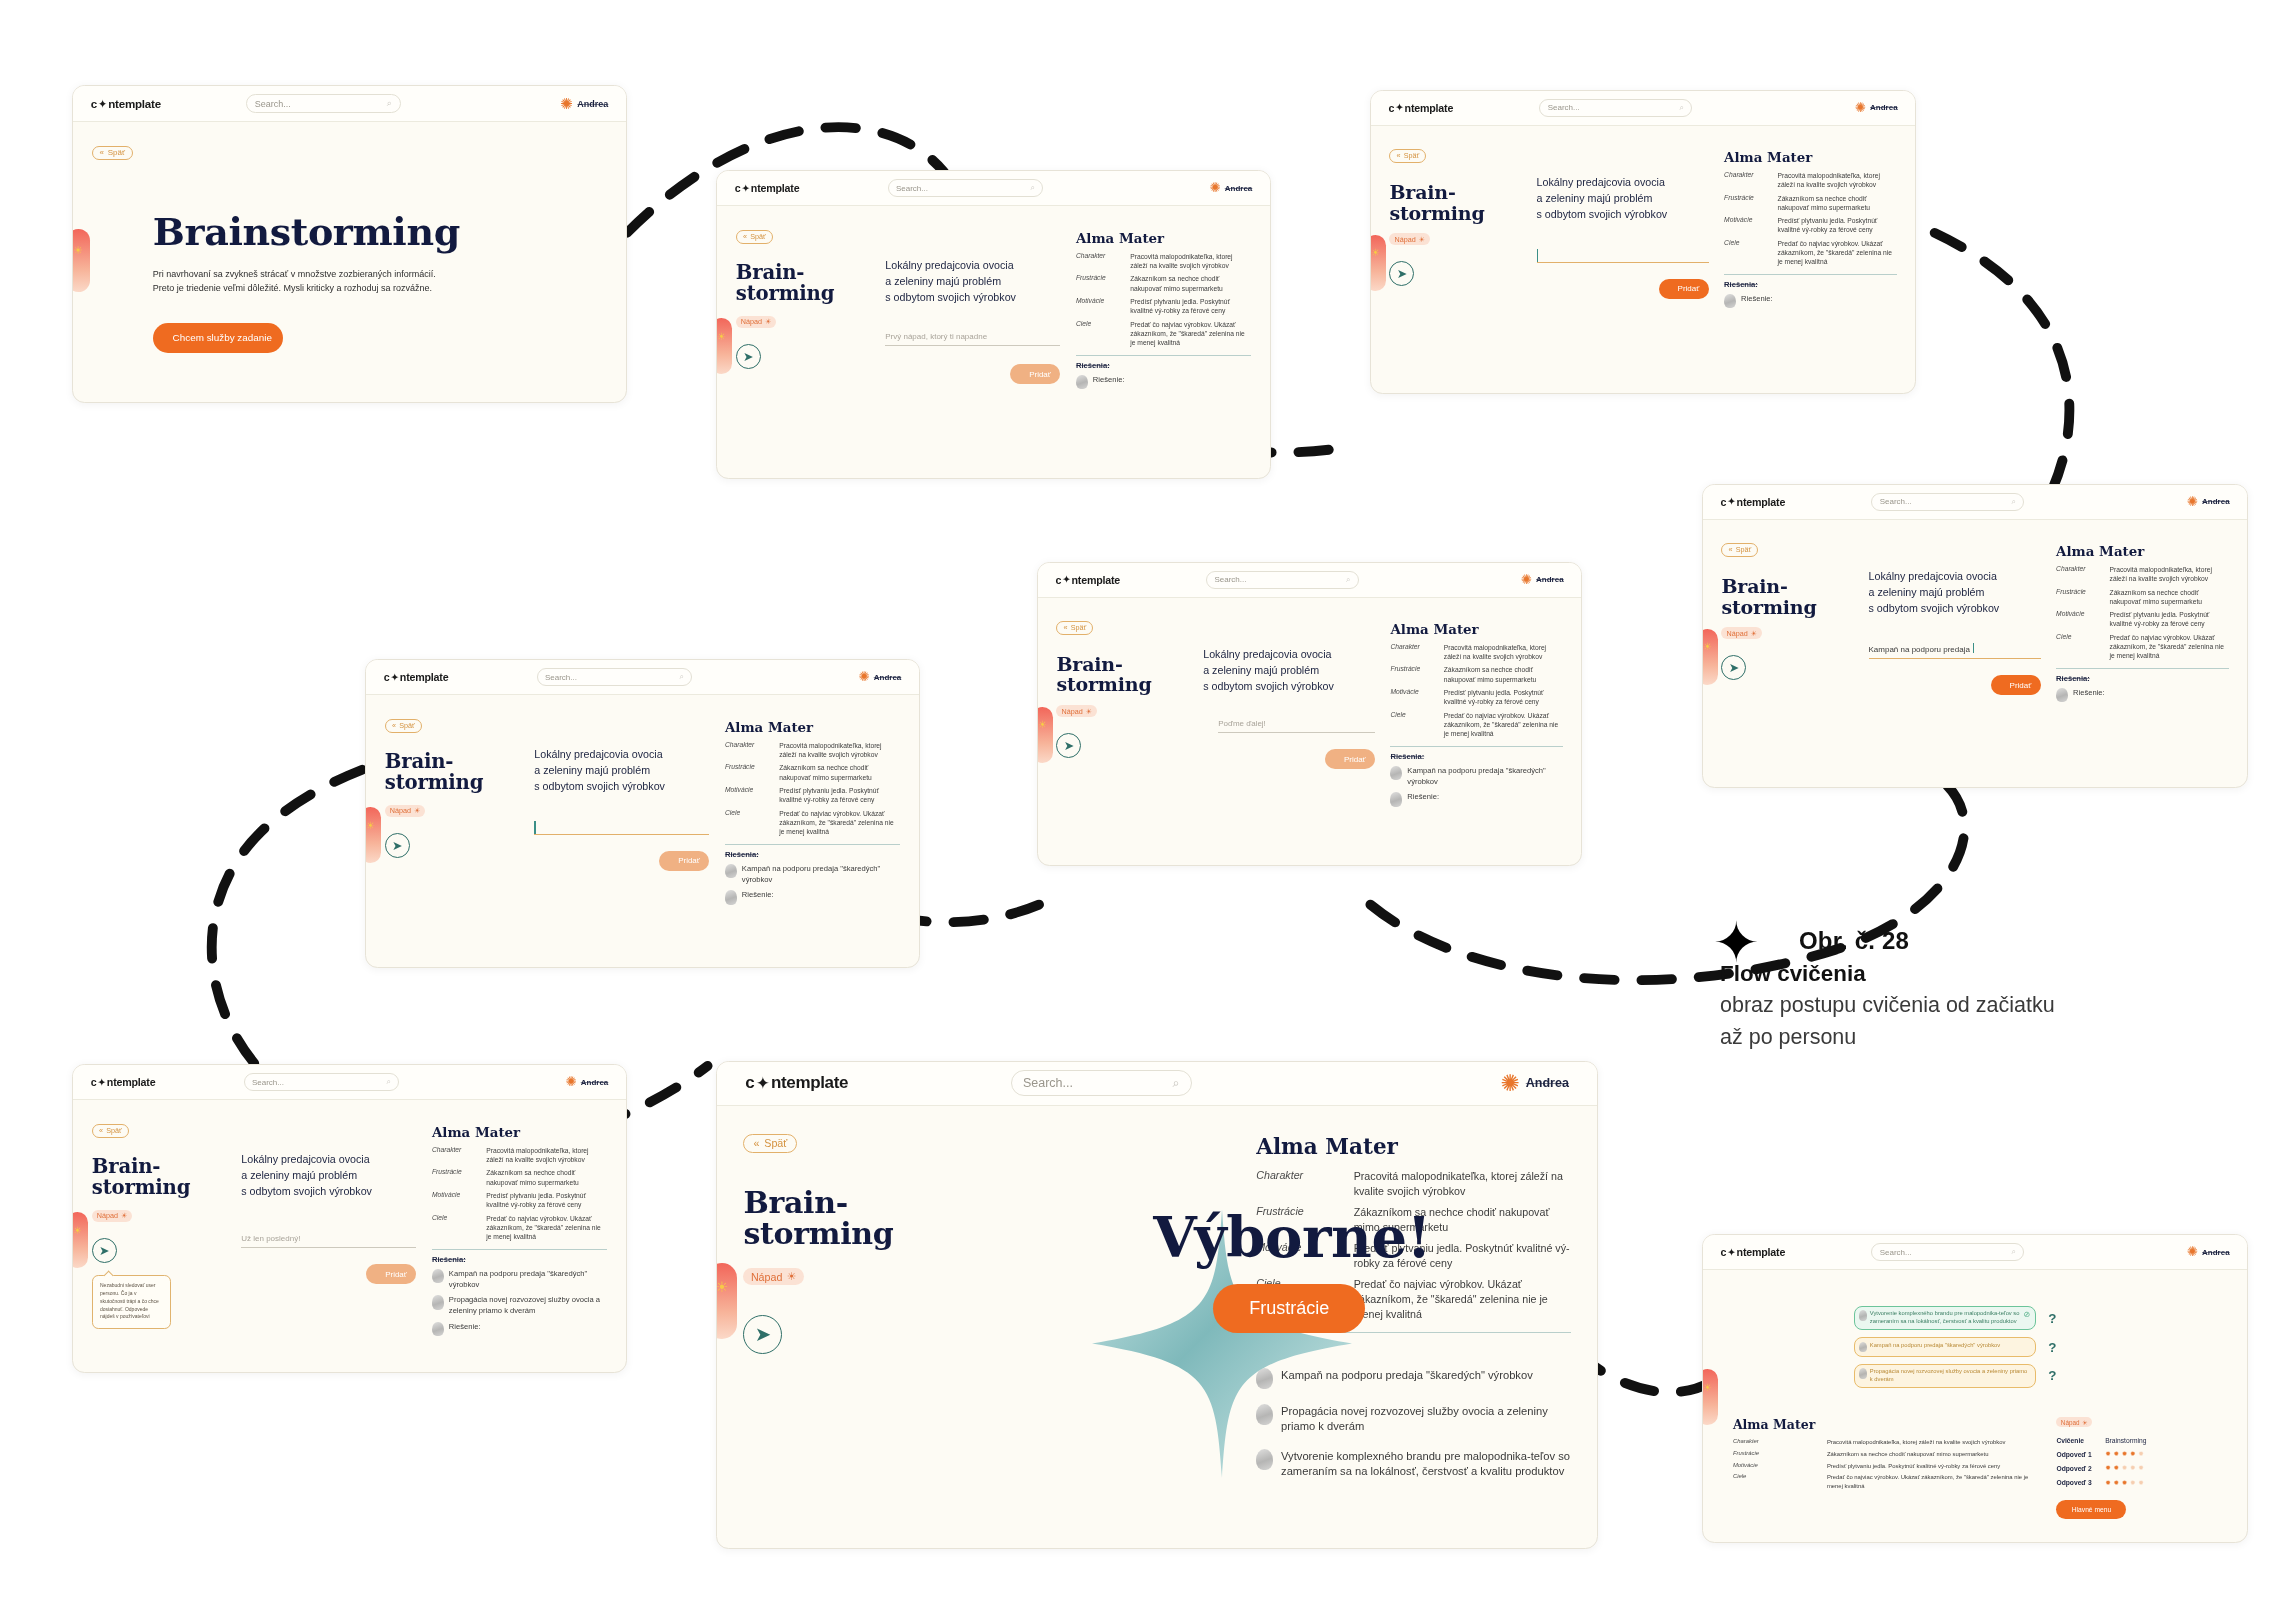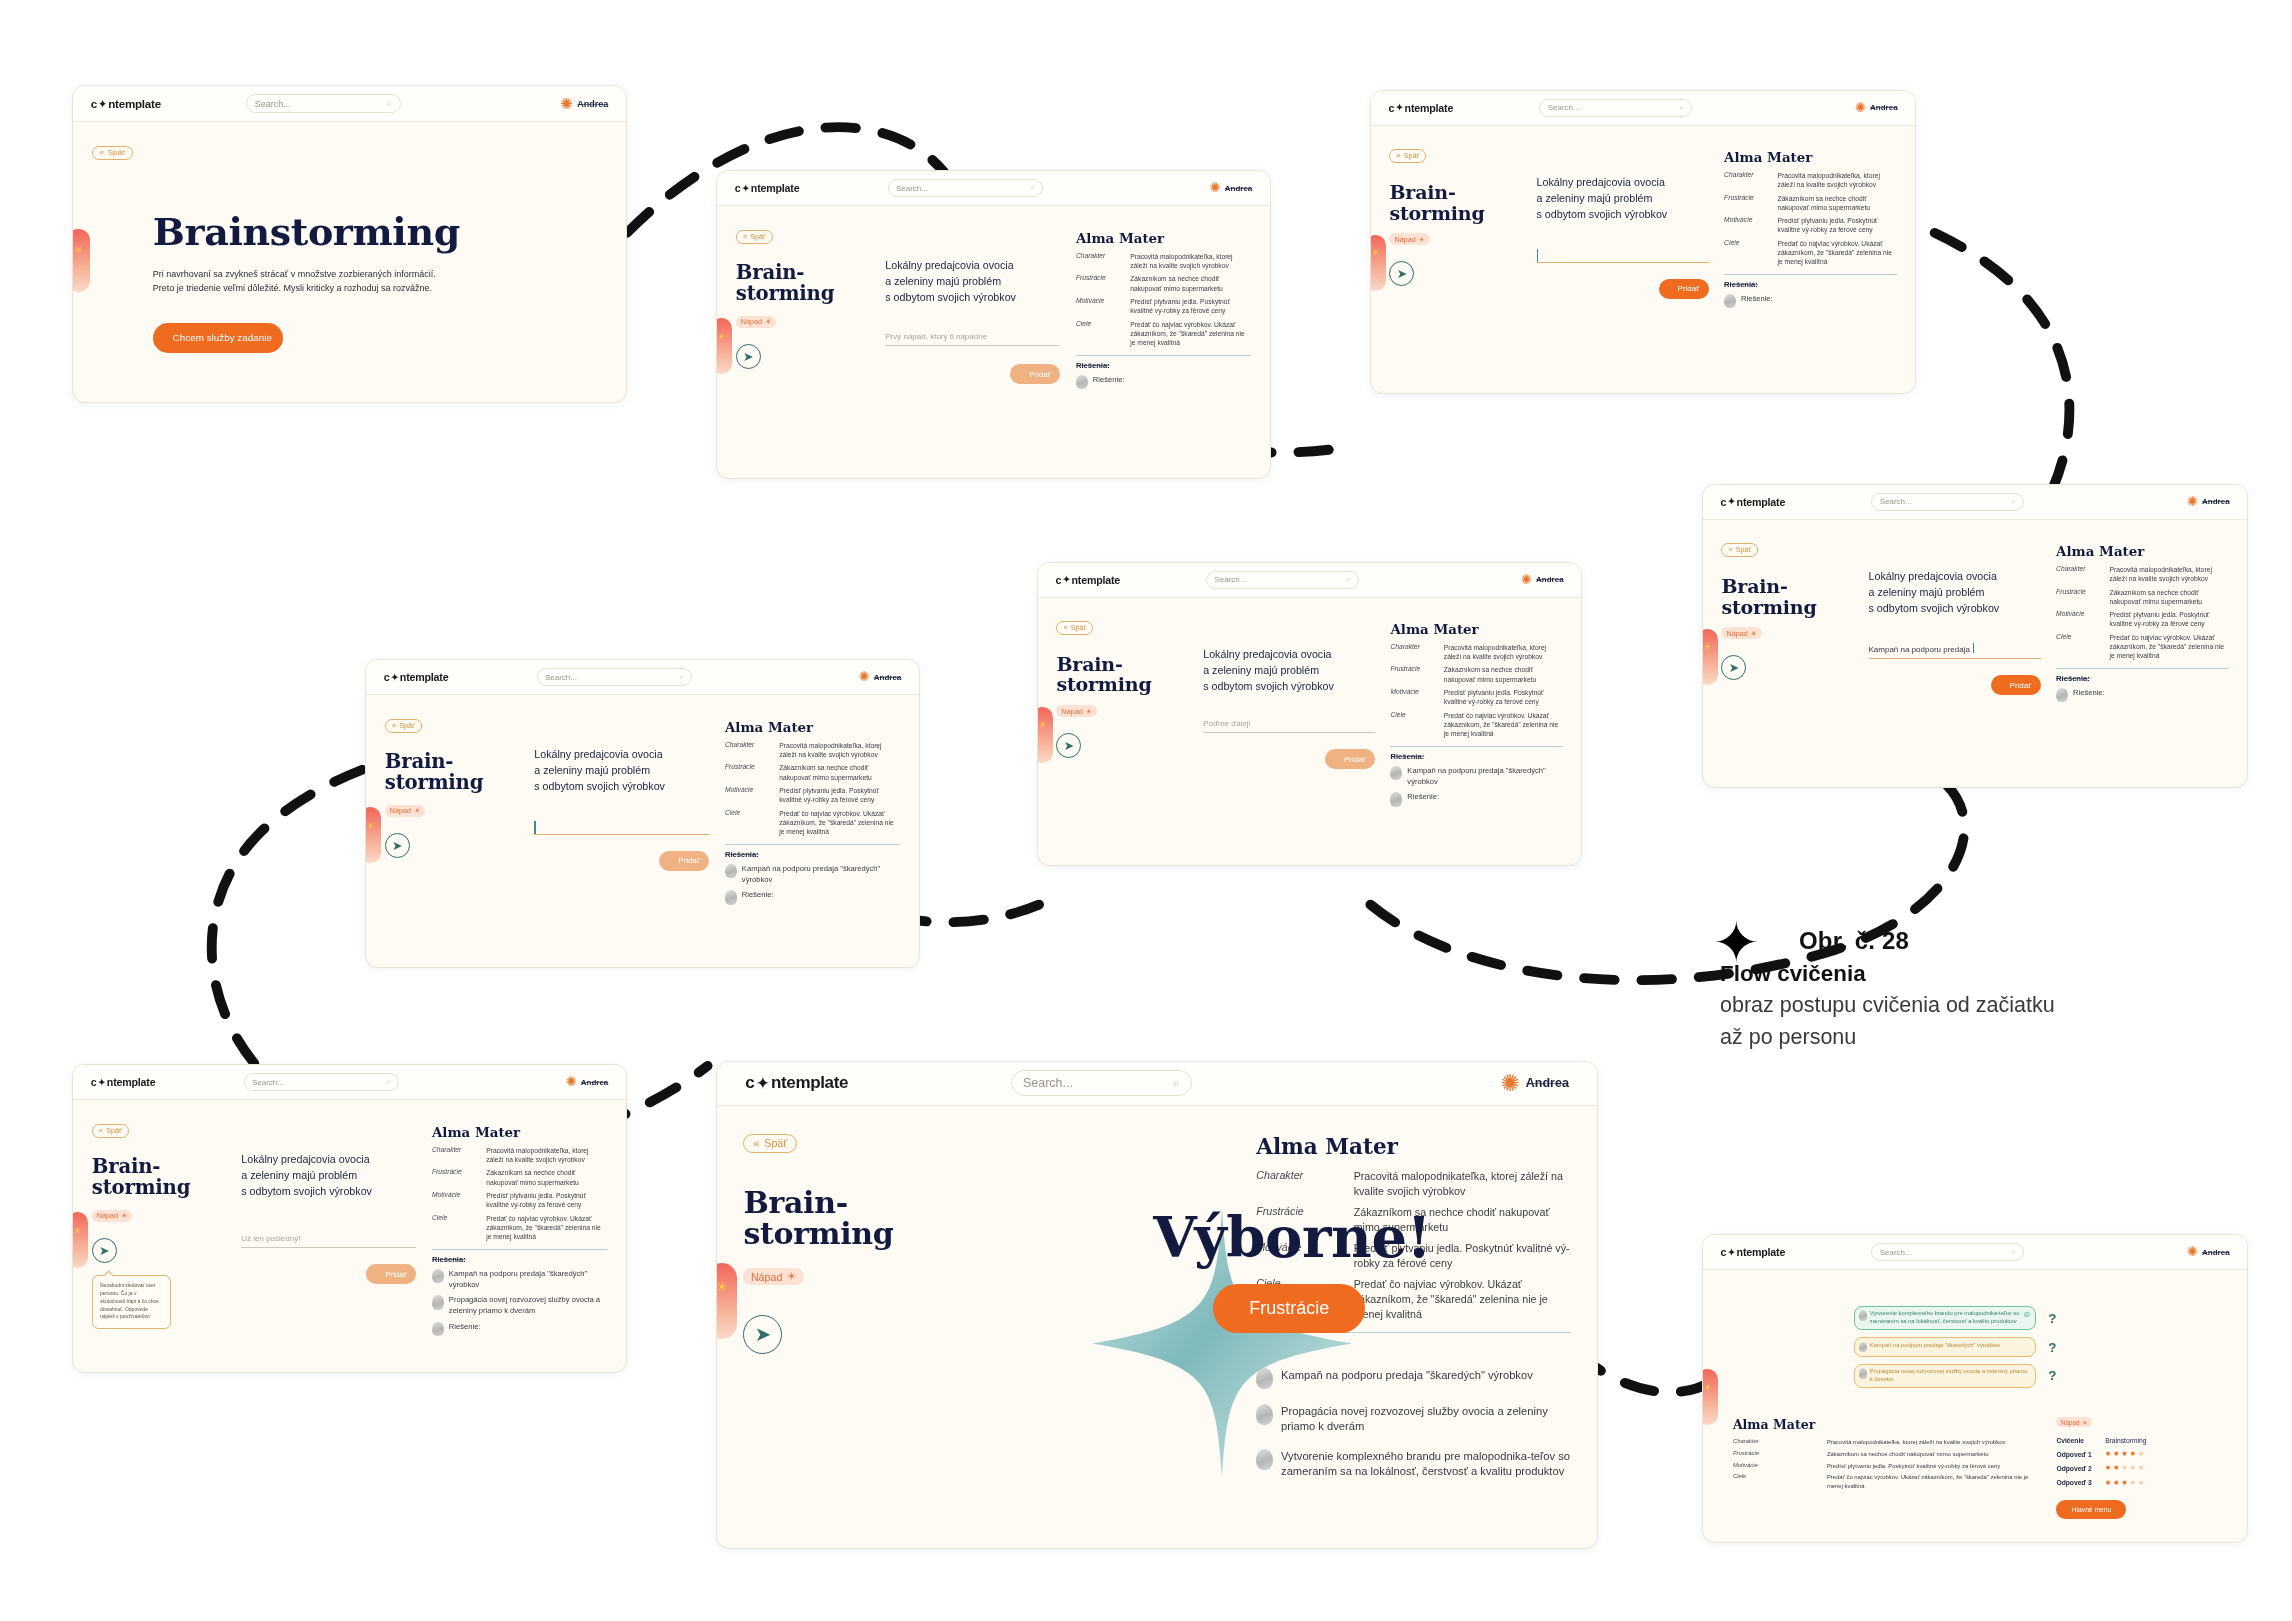--- a/index.html
+++ b/index.html
@@ -453,21 +453,21 @@
           <span>☀</span>
         </div>
         <div class="compass" style="width:25px;height:25px;margin-top:16px;font-size:12.5px;">➤</div>
       </div>
       <div style="flex:0 0 34%;">
         <div class="prompt" style="font-size:10.7px; margin-top:25px;">
           <div>Lokálny predajcovia ovocia</div>
           <div>a zeleniny majú problém</div>
           <div>s odbytom svojich výrobkov</div>
         </div>
-        <div class="inputline grey" style="margin-top:25px; padding-bottom:4.5px; font-size:8px;">
+        <div class="inputline grey" style="margin-top:25px; padding-bottom:4.5px; font-size:8px;margin-left:15px;">
           <span class="ph">Poďme ďalej!</span>
         </div>
         <div style="display:flex; justify-content:flex-end; margin-top:16px;">
           <div class="addbtn muted" style="width:50px; height:19.7px; font-size:8px;">Pridať</div>
         </div>
       </div>
       <div style="flex:1;">
         <div class="pane-title" style="font-size:13.4px;">Alma Mater</div>
         <div style="margin-top:6.3px; font-size:6.7px;">
           <div class="row">

